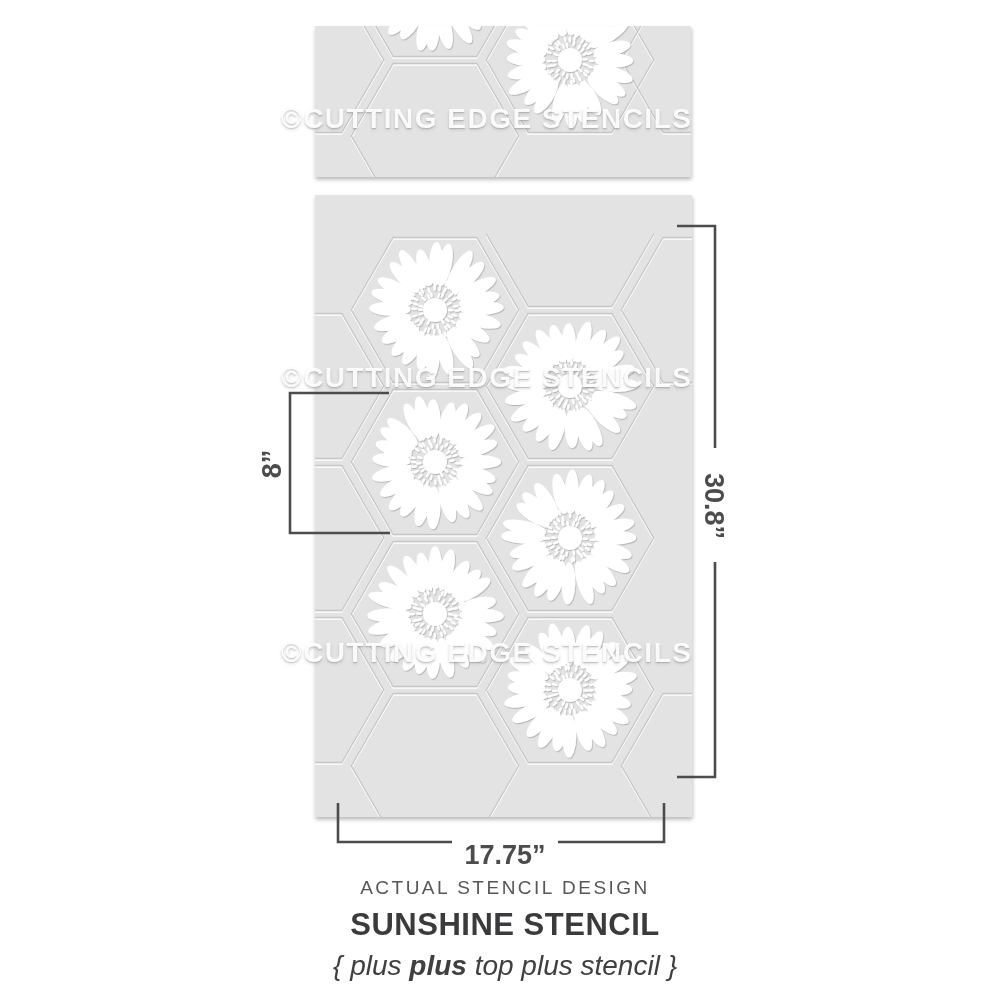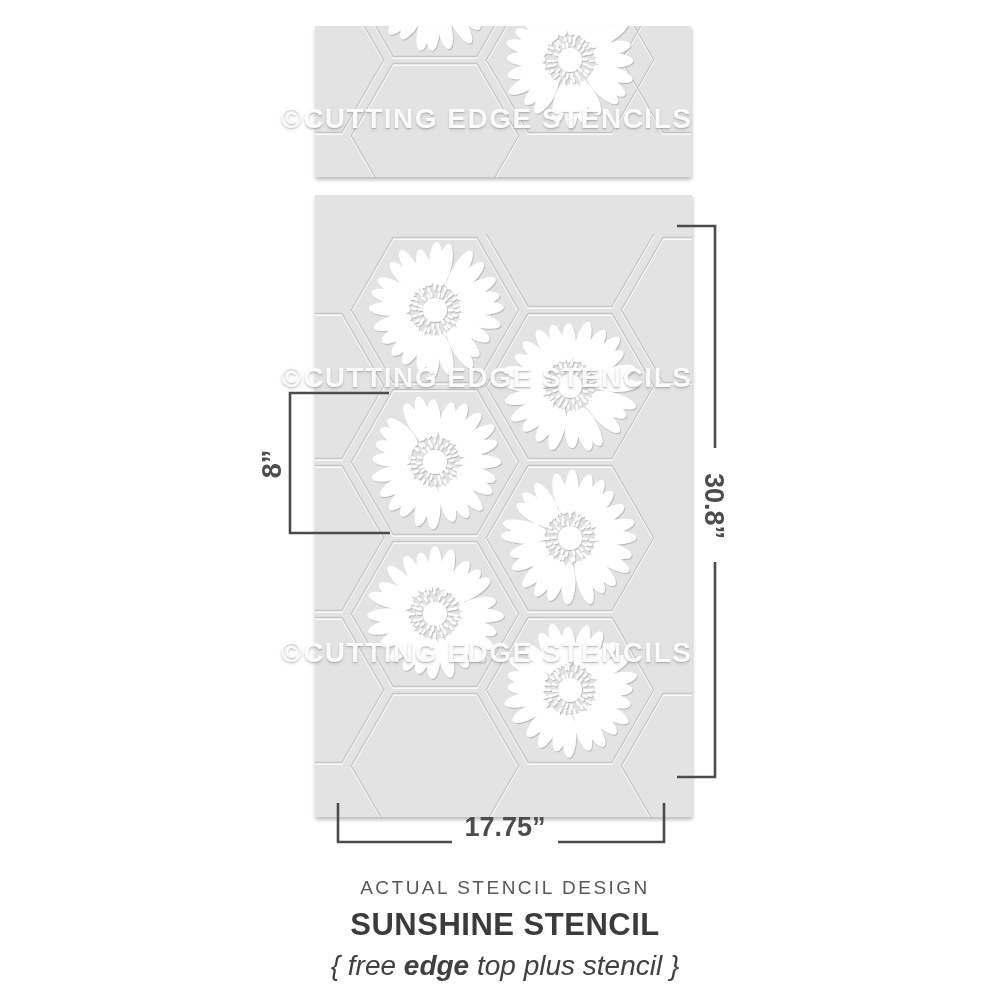--- a/index.html
+++ b/index.html
@@ -20,21 +20,21 @@
   .wm2{top:362px;}
   .wm3{top:637px;}
 
   .dims{position:absolute;left:0;top:0;width:1000px;height:1000px;z-index:6;pointer-events:none;}
   .dims path{fill:none;stroke:#4c4c4c;stroke-width:2.6px;}
 
   .dim-label{position:absolute;z-index:6;color:#4c4c4c;font-weight:bold;
              font-size:27px;line-height:30px;text-align:center;}
   .label-hex{left:240px;top:449px;width:64px;height:30px;transform:rotate(-90deg);}
   .label-height{left:662px;top:491px;width:104px;height:30px;transform:rotate(90deg);}
-  .label-width{left:445px;top:812px;width:120px;height:30px;}
+  .label-width{left:445px;top:840px;width:120px;height:30px;}
 
   .caption{position:absolute;left:5px;top:877px;width:1000px;text-align:center;z-index:4;}
   .eyebrow{font-size:19px;letter-spacing:2.5px;color:#56575a;margin-bottom:8px;}
   .title{font-size:31px;font-weight:bold;letter-spacing:0.5px;color:#3b3b3d;margin-bottom:7px;}
   .note{font-size:28px;font-style:italic;color:#404042;}
   .note b{font-weight:bold;}
 </style>
 </head>
 <body>
 
@@ -882,16 +882,16 @@
     <path d="M338,803 L338,842 L452,842 M558,842 L664,842 L664,803"></path>
   </svg>
 
   <div class="dim-label label-hex">8”</div>
   <div class="dim-label label-height">30.8”</div>
   <div class="dim-label label-width">17.75”</div>
 
   <div class="caption">
     <div class="eyebrow">ACTUAL STENCIL DESIGN</div>
     <div class="title">SUNSHINE STENCIL</div>
-    <div class="note"><span>{ free </span><b>edge</b><span> top plus stencil }</span></div>
+    <div class="note"><span>{ plus </span><b>plus</b><span> top plus stencil }</span></div>
   </div>
 
 </div>
 
 </body></html>

